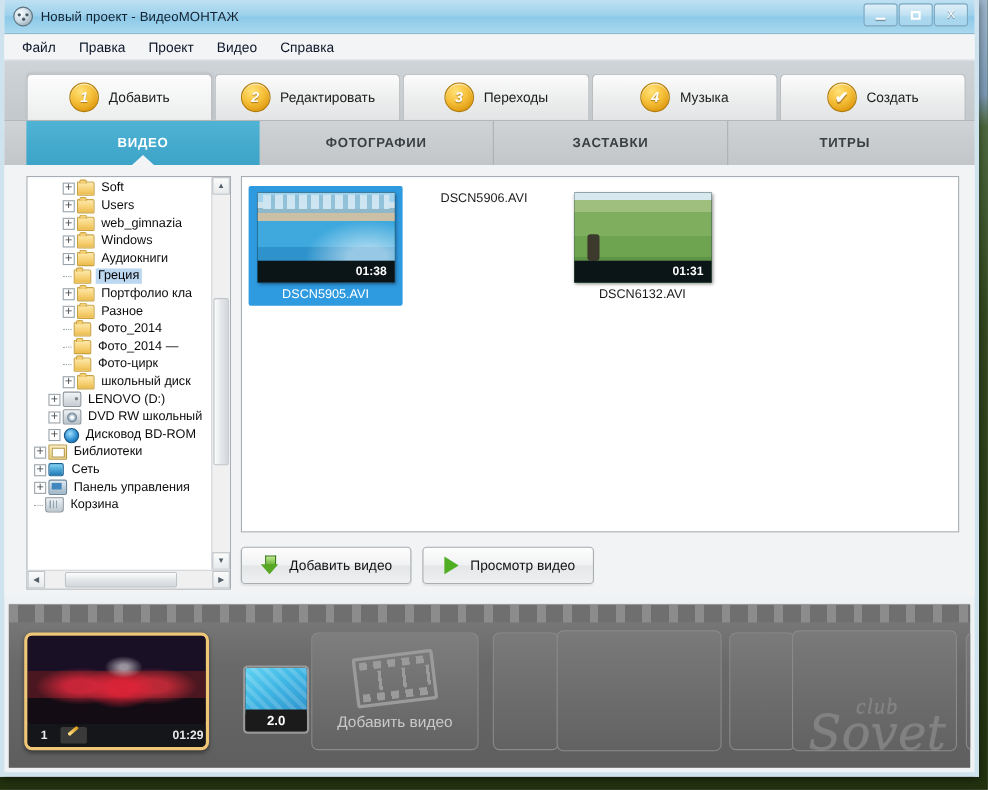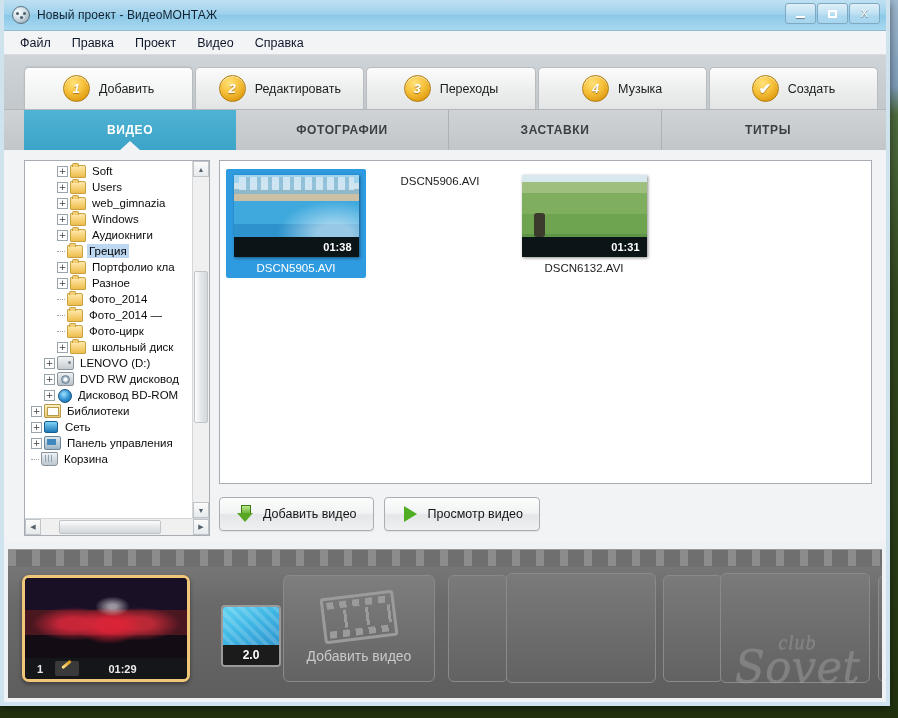--- a/index.html
+++ b/index.html
@@ -301,21 +301,21 @@
     display:flex;align-items:center;color:#eaeaea;font-size:11px;
   }
   .clip .num{width:30px;text-align:center;font-weight:bold;}
   .clip .pen{
     width:24px;height:15px;background:#3a3a3a;border-radius:2px;position:relative;
   }
   .clip .pen::after{
     content:"";position:absolute;left:6px;top:2px;width:11px;height:3px;
     background:linear-gradient(90deg,#ffe08a,#d99b16);transform:rotate(-40deg);border-radius:1px;
   }
-  .clip .time{flex:1;text-align:center;padding-right:21px;font-weight:bold;}
+  .clip .time{flex:1;text-align:right;padding-right:2px;font-weight:bold;}
   .trans{
     position:absolute;left:213px;top:38px;width:60px;height:62px;
     background:#2b2b2b;border:2px solid #9a9a9a;border-radius:4px;box-sizing:border-box;overflow:hidden;
   }
   .trans .sw{position:absolute;left:0;right:0;top:0;height:42px;
     background:
       repeating-linear-gradient(45deg,rgba(255,255,255,.16) 0 4px,transparent 4px 8px),
       linear-gradient(150deg,#63d3f2 0%,#3fb6e4 45%,#2f93cc 100%);}
   .trans .lb{position:absolute;left:0;right:0;bottom:0;height:20px;background:#1b1b1b;
     color:#fff;font-size:12px;display:flex;align-items:center;justify-content:center;font-weight:bold;}
@@ -489,21 +489,21 @@
             <div class="tnode">
               <span class="tw" style="width: 19px;"></span>
               <span class="plus">+</span>
               <span class="icn icn-drive"></span>
               <span class="lbl">LENOVO (D:)</span>
             </div>
             <div class="tnode">
               <span class="tw" style="width: 19px;"></span>
               <span class="plus">+</span>
               <span class="icn icn-dvd"></span>
-              <span class="lbl">DVD RW дисковод</span>
+              <span class="lbl">DVD RW школьный</span>
             </div>
             <div class="tnode">
               <span class="tw" style="width: 19px;"></span>
               <span class="plus">+</span>
               <span class="icn icn-bd"></span>
               <span class="lbl">Дисковод BD-ROM</span>
             </div>
             <div class="tnode">
               <span class="tw" style="width: 6px;"></span>
               <span class="plus">+</span>

